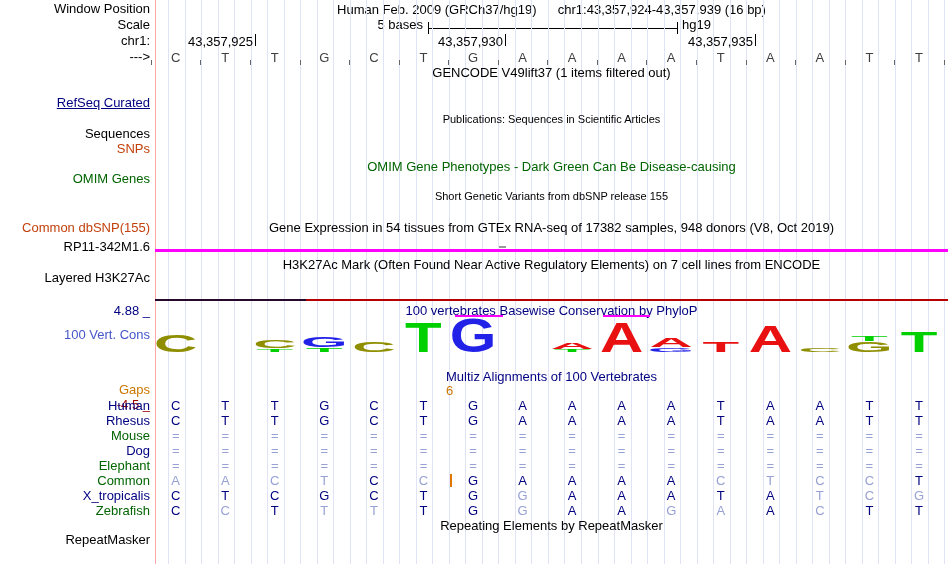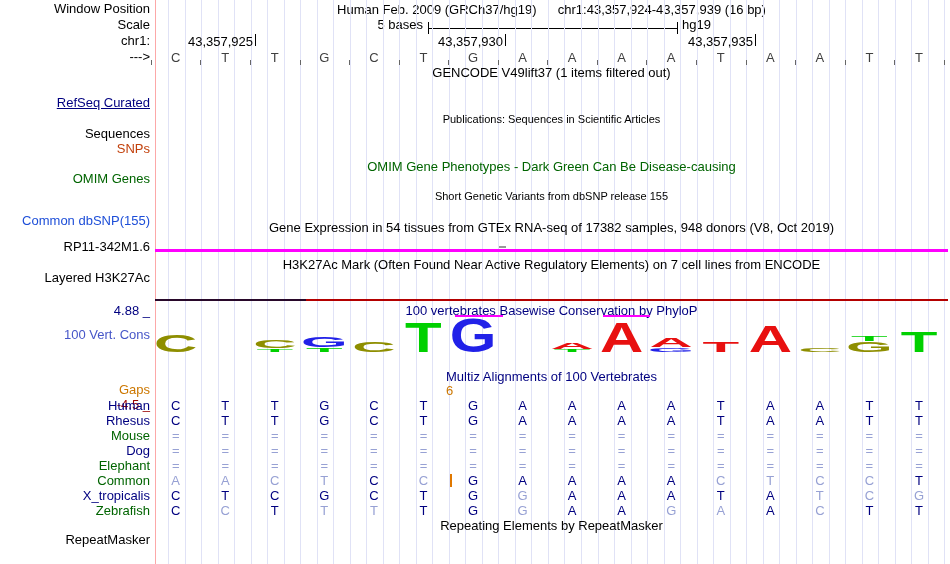--- a/index.html
+++ b/index.html
@@ -91,21 +91,21 @@
     <div class="grid" style="left: 944.44px;"></div>
     <div class="sep"></div>
     <div class="lbl left-lbl" style="top: 2px; color: rgb(0, 0, 0);">Window Position</div>
     <div class="lbl left-lbl" style="top: 18px; color: rgb(0, 0, 0);">Scale</div>
     <div class="lbl left-lbl" style="top: 34px; color: rgb(0, 0, 0);">chr1:</div>
     <div class="lbl left-lbl" style="top: 50px; color: rgb(0, 0, 0);">---&gt;</div>
     <div class="lbl left-lbl" style="top: 96px; color: rgb(0, 0, 128); text-decoration: underline;">RefSeq Curated</div>
     <div class="lbl left-lbl" style="top: 127px; color: rgb(0, 0, 0);">Sequences</div>
     <div class="lbl left-lbl" style="top: 142px; color: #c2410c;">SNPs</div>
     <div class="lbl left-lbl" style="top: 160px; color: rgb(0, 100, 0); margin-top: 12px;">OMIM Genes</div>
-    <div class="lbl left-lbl" style="top: 214px; color: #1d4ed8; text-align: center;">Common dbSNP(155)</div>
+    <div class="lbl left-lbl" style="top: 221px; color: #c2410c; text-align: center;">Common dbSNP(155)</div>
     <div class="lbl left-lbl" style="top: 240px; color: rgb(0, 0, 0);">RP11-342M1.6</div>
     <div class="lbl left-lbl" style="top: 271px; color: rgb(0, 0, 0);">Layered H3K27Ac</div>
     <div class="lbl left-lbl" style="top: 304px; color: rgb(0, 0, 128);">4.88 _</div>
     <div class="lbl left-lbl" style="top: 328px; color: rgb(70, 86, 200);">100 Vert. Cons</div>
     <div class="lbl left-lbl" style="top: 350px; color: rgb(153, 0, 0); margin-top: 48px;">-4.5 _</div>
     <div class="lbl left-lbl" style="top: 383px; color: rgb(204, 119, 0);">Gaps</div>
     <div class="lbl left-lbl" style="top: 399px; color: rgb(0, 0, 128);">Human</div>
     <div class="lbl left-lbl" style="top: 414px; color: rgb(0, 0, 128);">Rhesus</div>
     <div class="lbl left-lbl" style="top: 429px; color: rgb(0, 100, 0);">Mouse</div>
     <div class="lbl left-lbl" style="top: 444px; color: rgb(0, 0, 128);">Dog</div>

